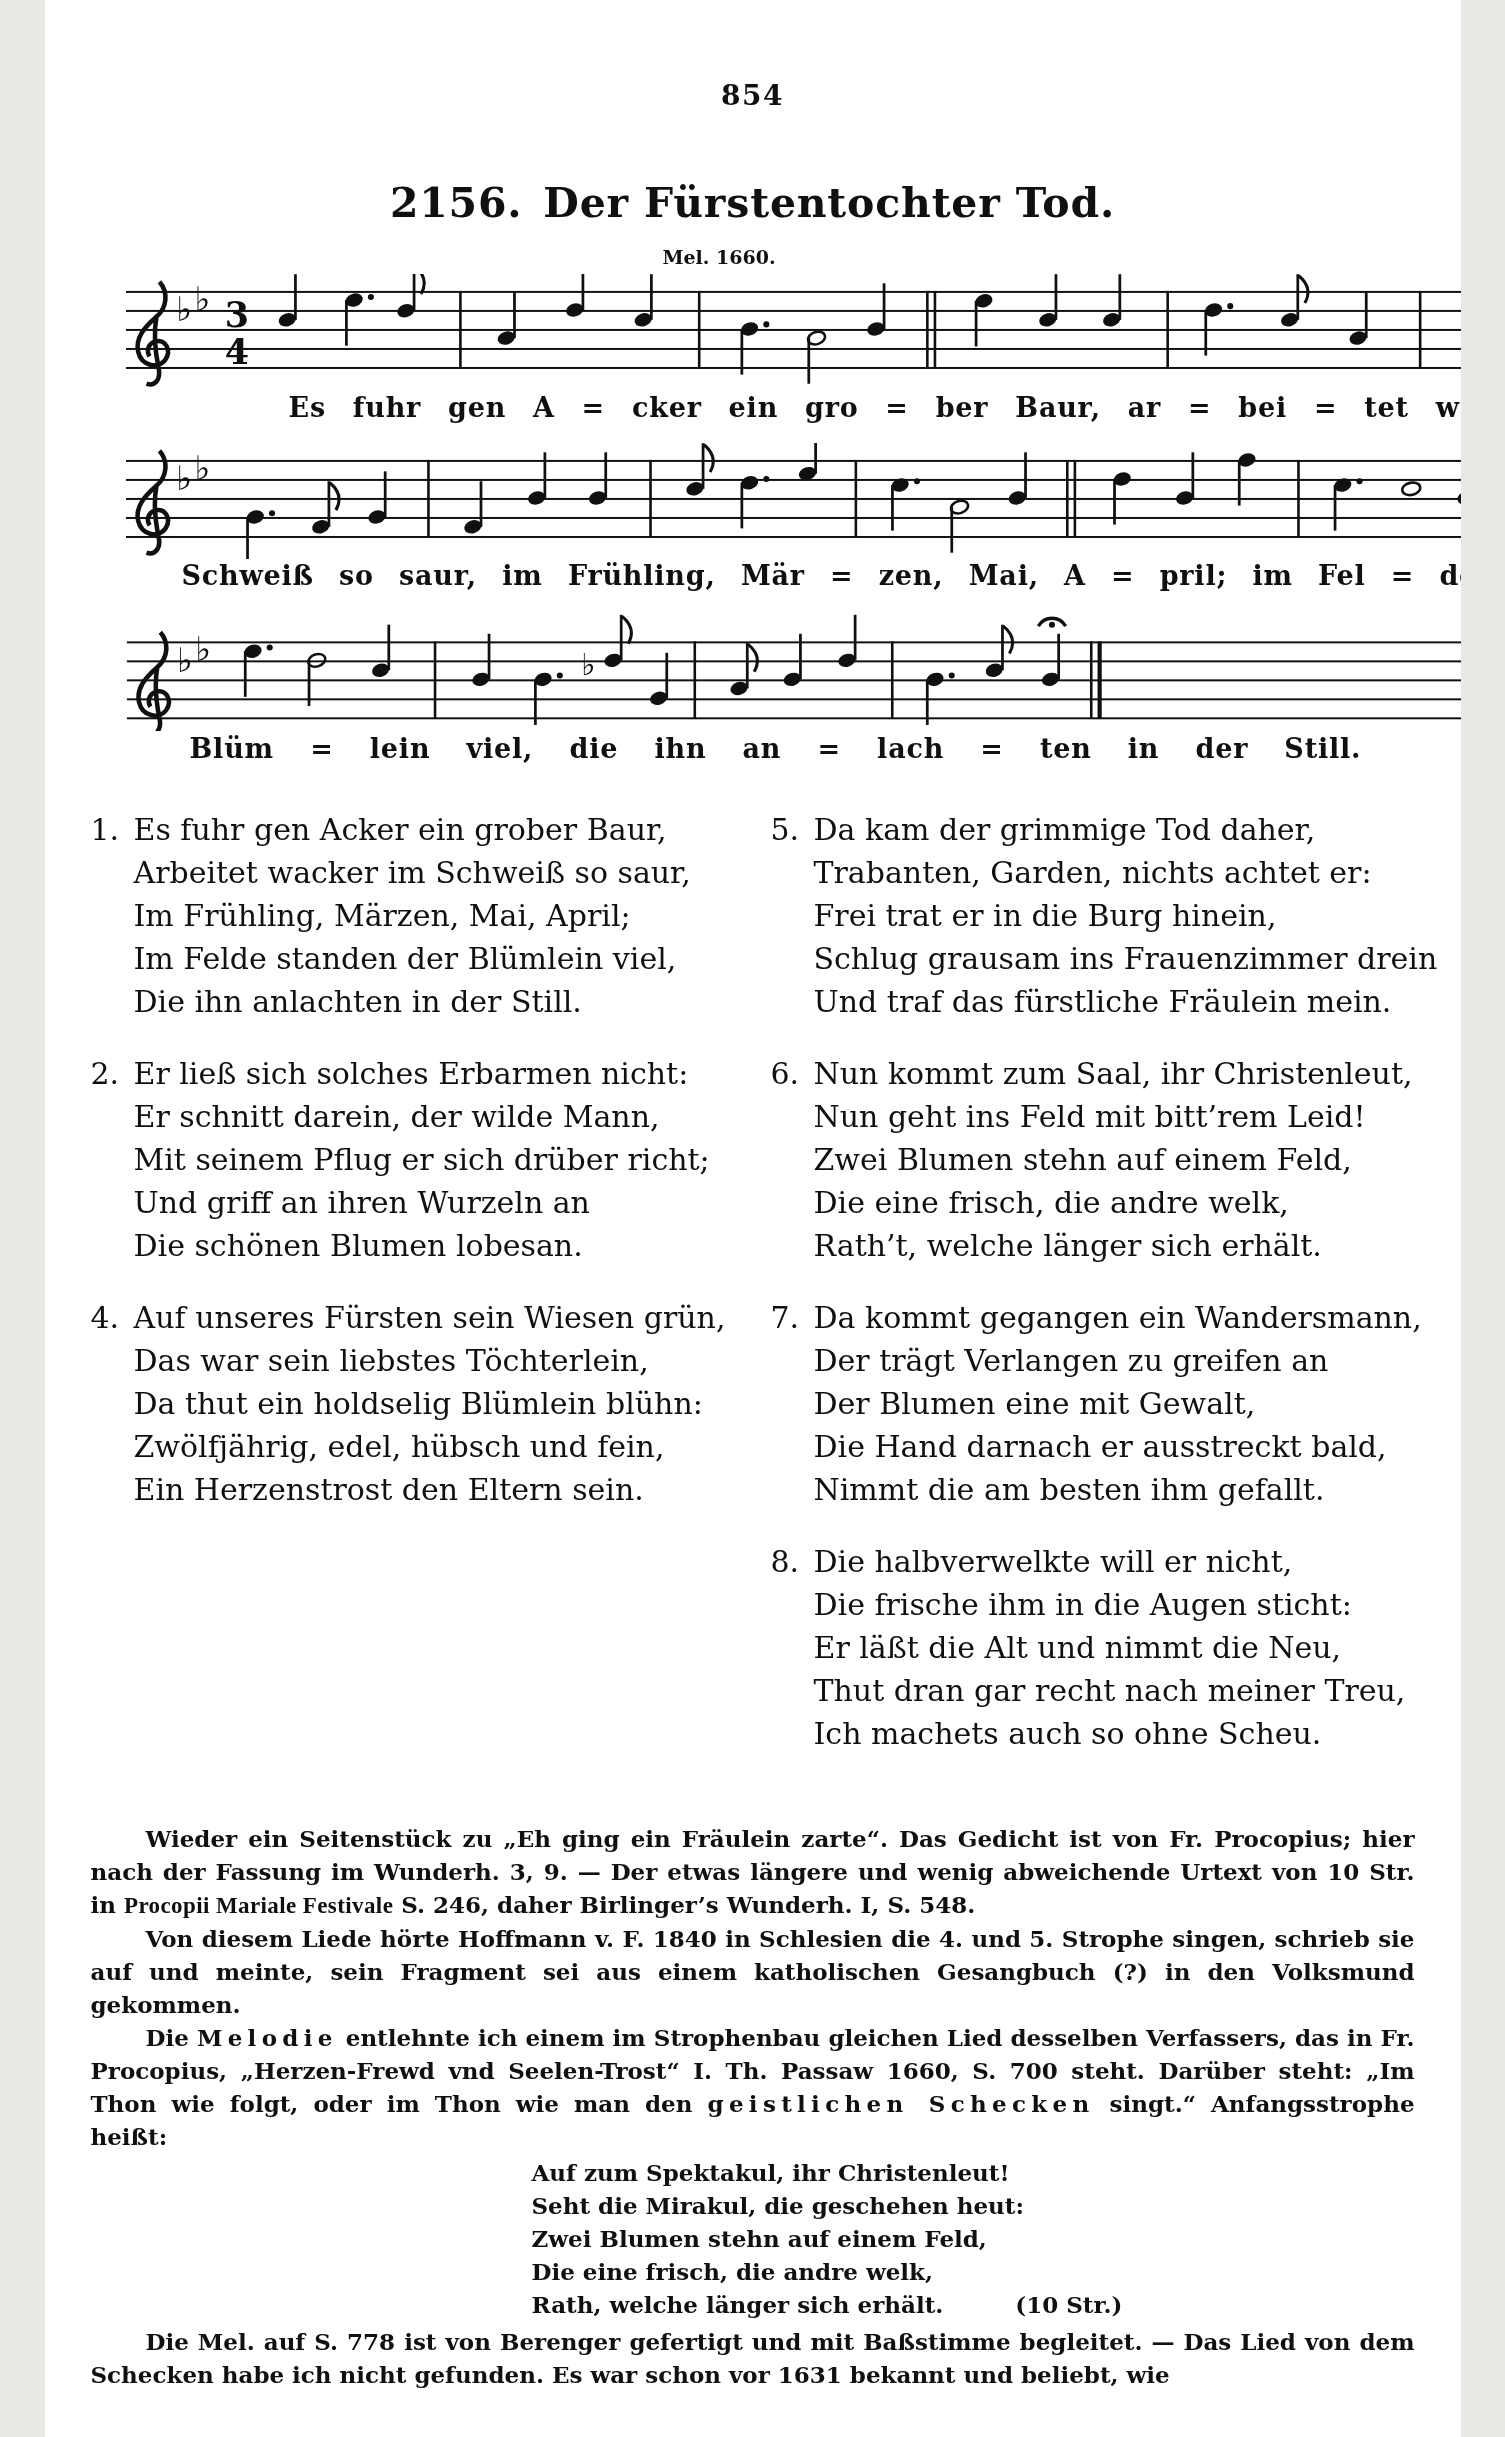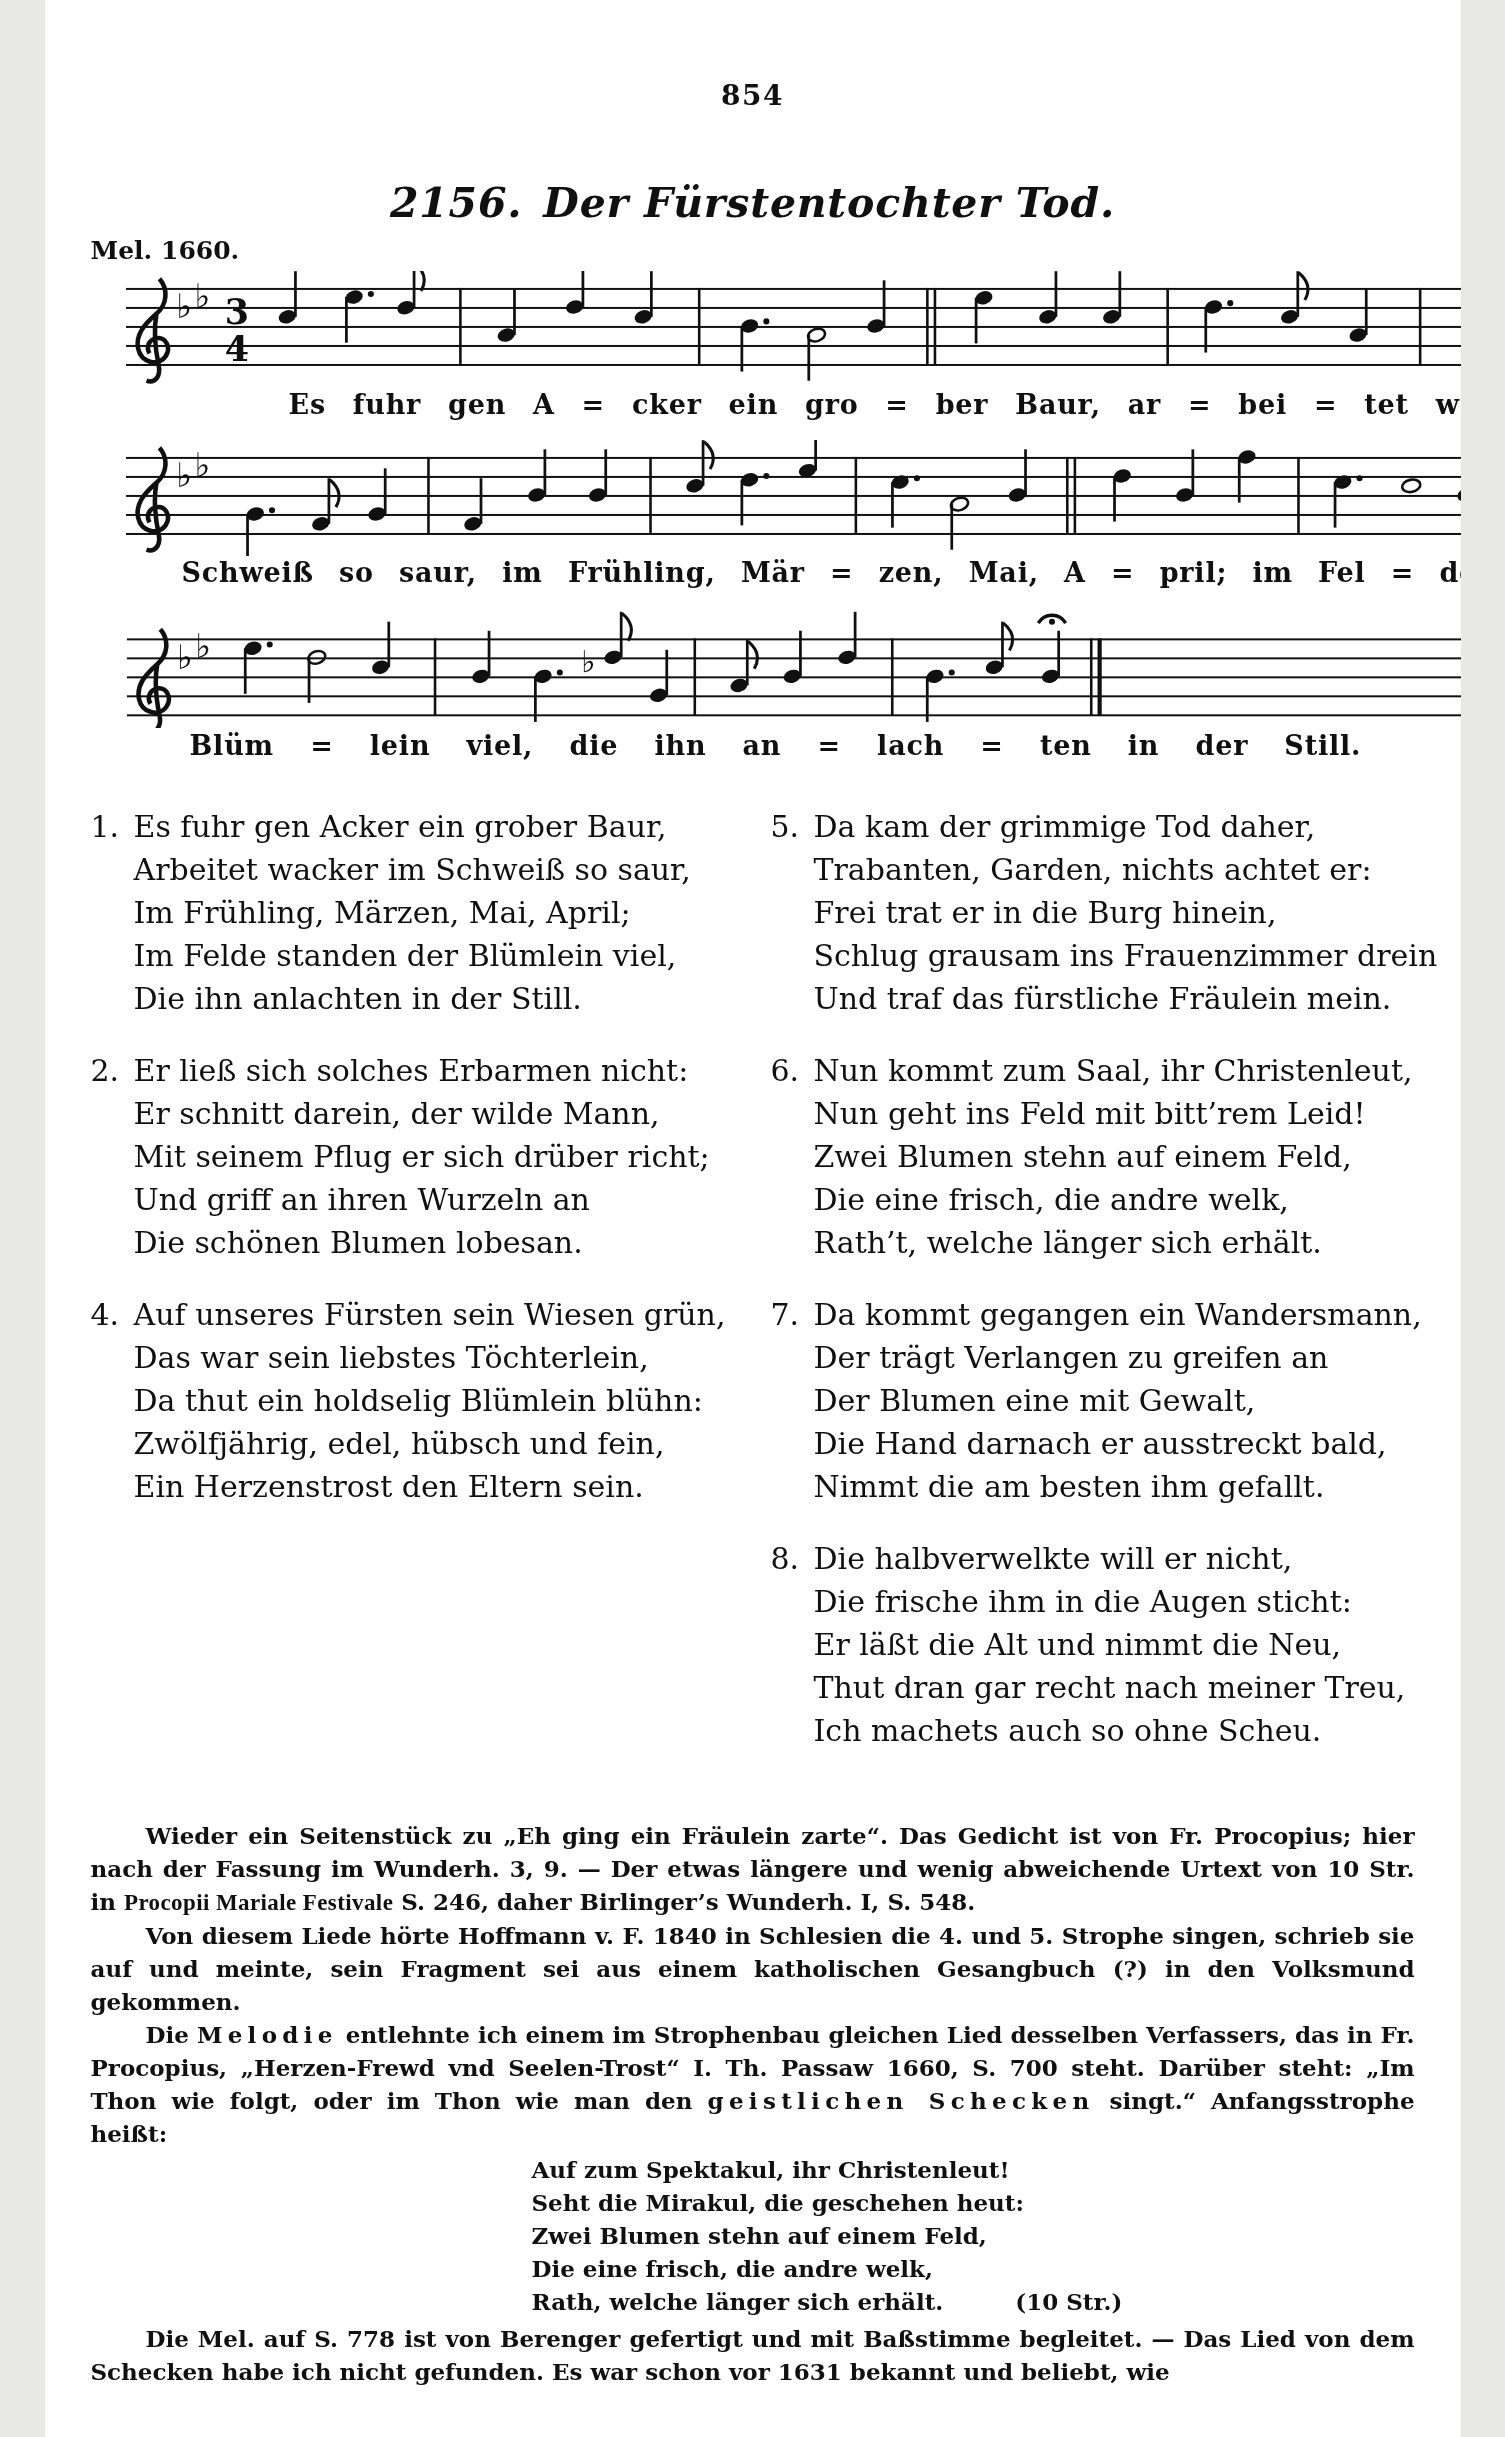--- a/index.html
+++ b/index.html
@@ -15,27 +15,26 @@
   .inner{padding:79px 46px 0 46px;}
   .page-number{
     text-align:center;
     font-size:28px;font-weight:bold;letter-spacing:1.5px;
   }
   .song-title{
     margin-top:67px;
     text-align:center;
     font-size:41px;font-weight:bold;
     letter-spacing:0.8px;
-    font-style:italic;
   }
   .song-title .song-no{margin-right:21px;}
   .melody-ref{
-    margin-top:9px;margin-right:67px;
-    text-align:left;
-    font-size:25px;font-weight:bold;
+    margin-top:19px;margin-right:67px;
+    text-align:center;
+    font-size:19px;font-weight:bold;
   }
   
   .system{margin-top:6px;}
   .system + .system{margin-top:20px;}
   .staff-wrap{padding:0 35px 0 35px;}
   svg.staff{display:block;}
   .music-lyrics{
     margin-top:1.5px;
     font-size:27px;font-weight:bold;
     white-space:nowrap;

